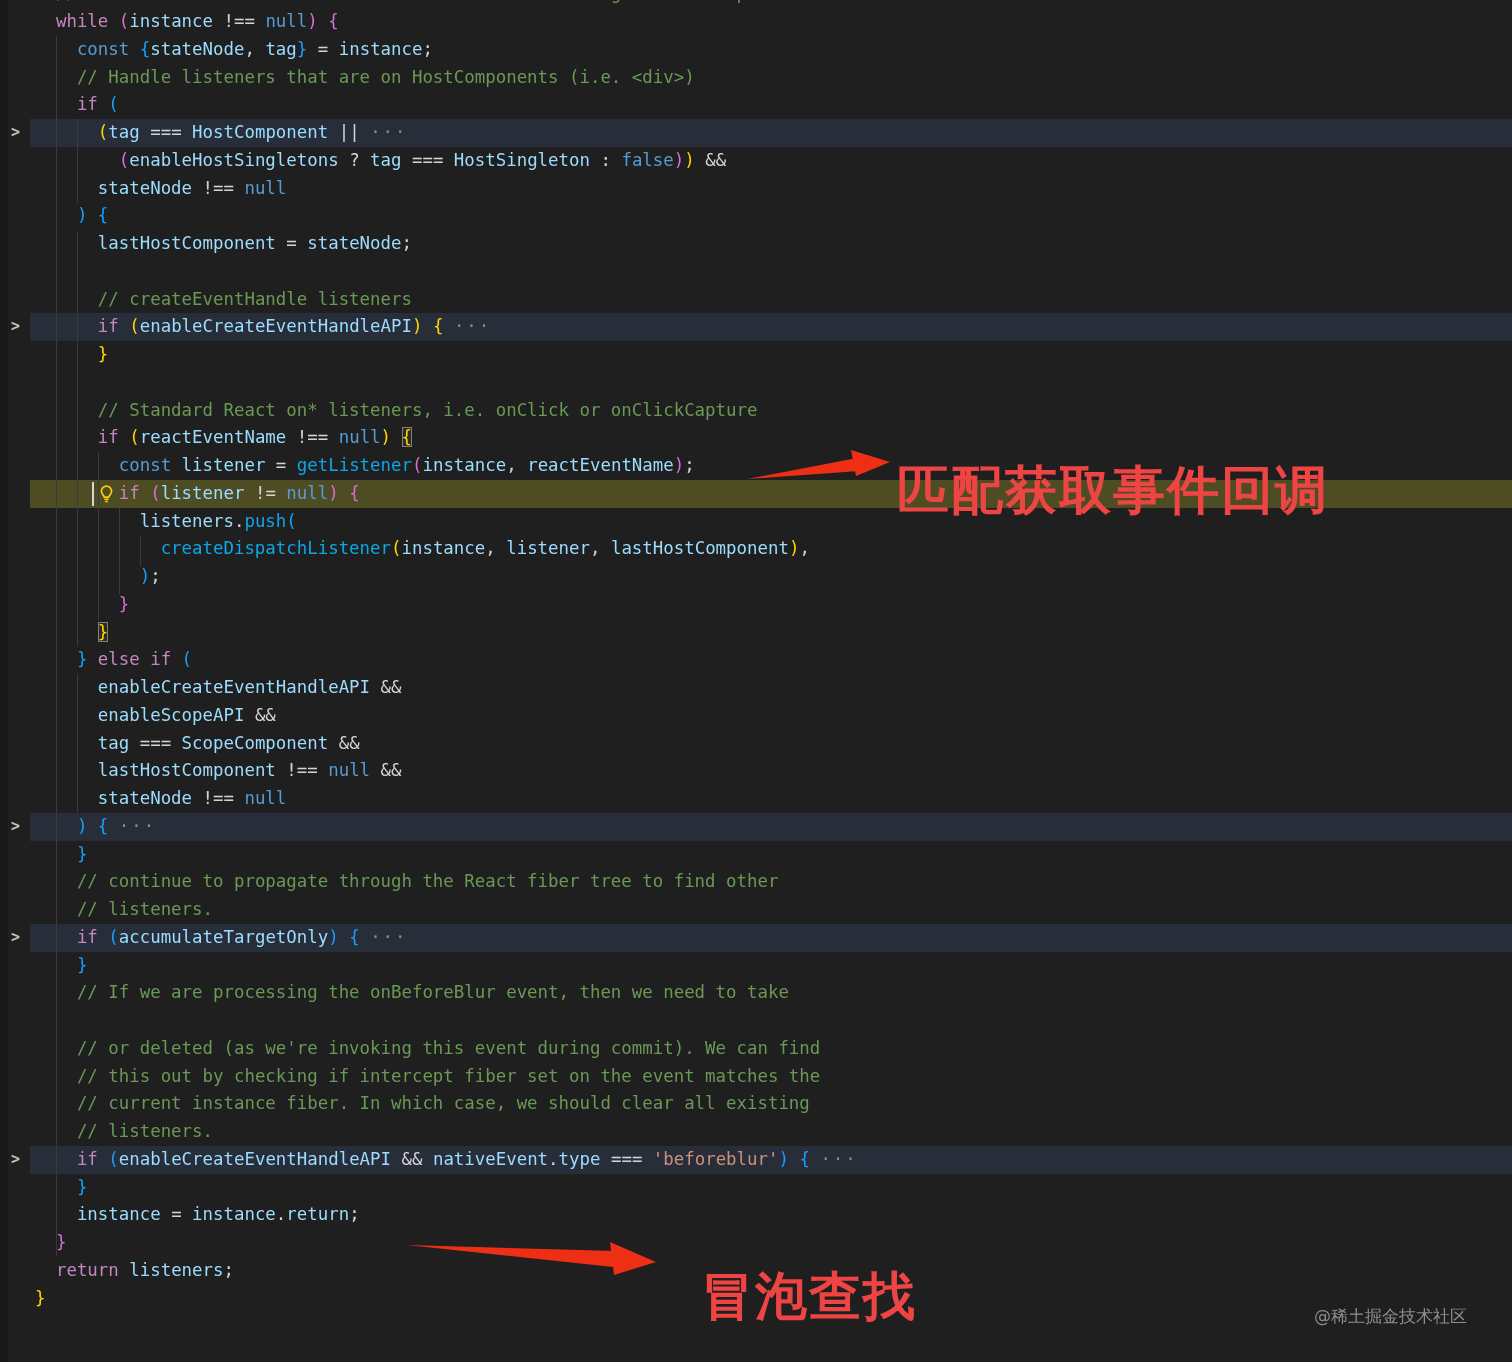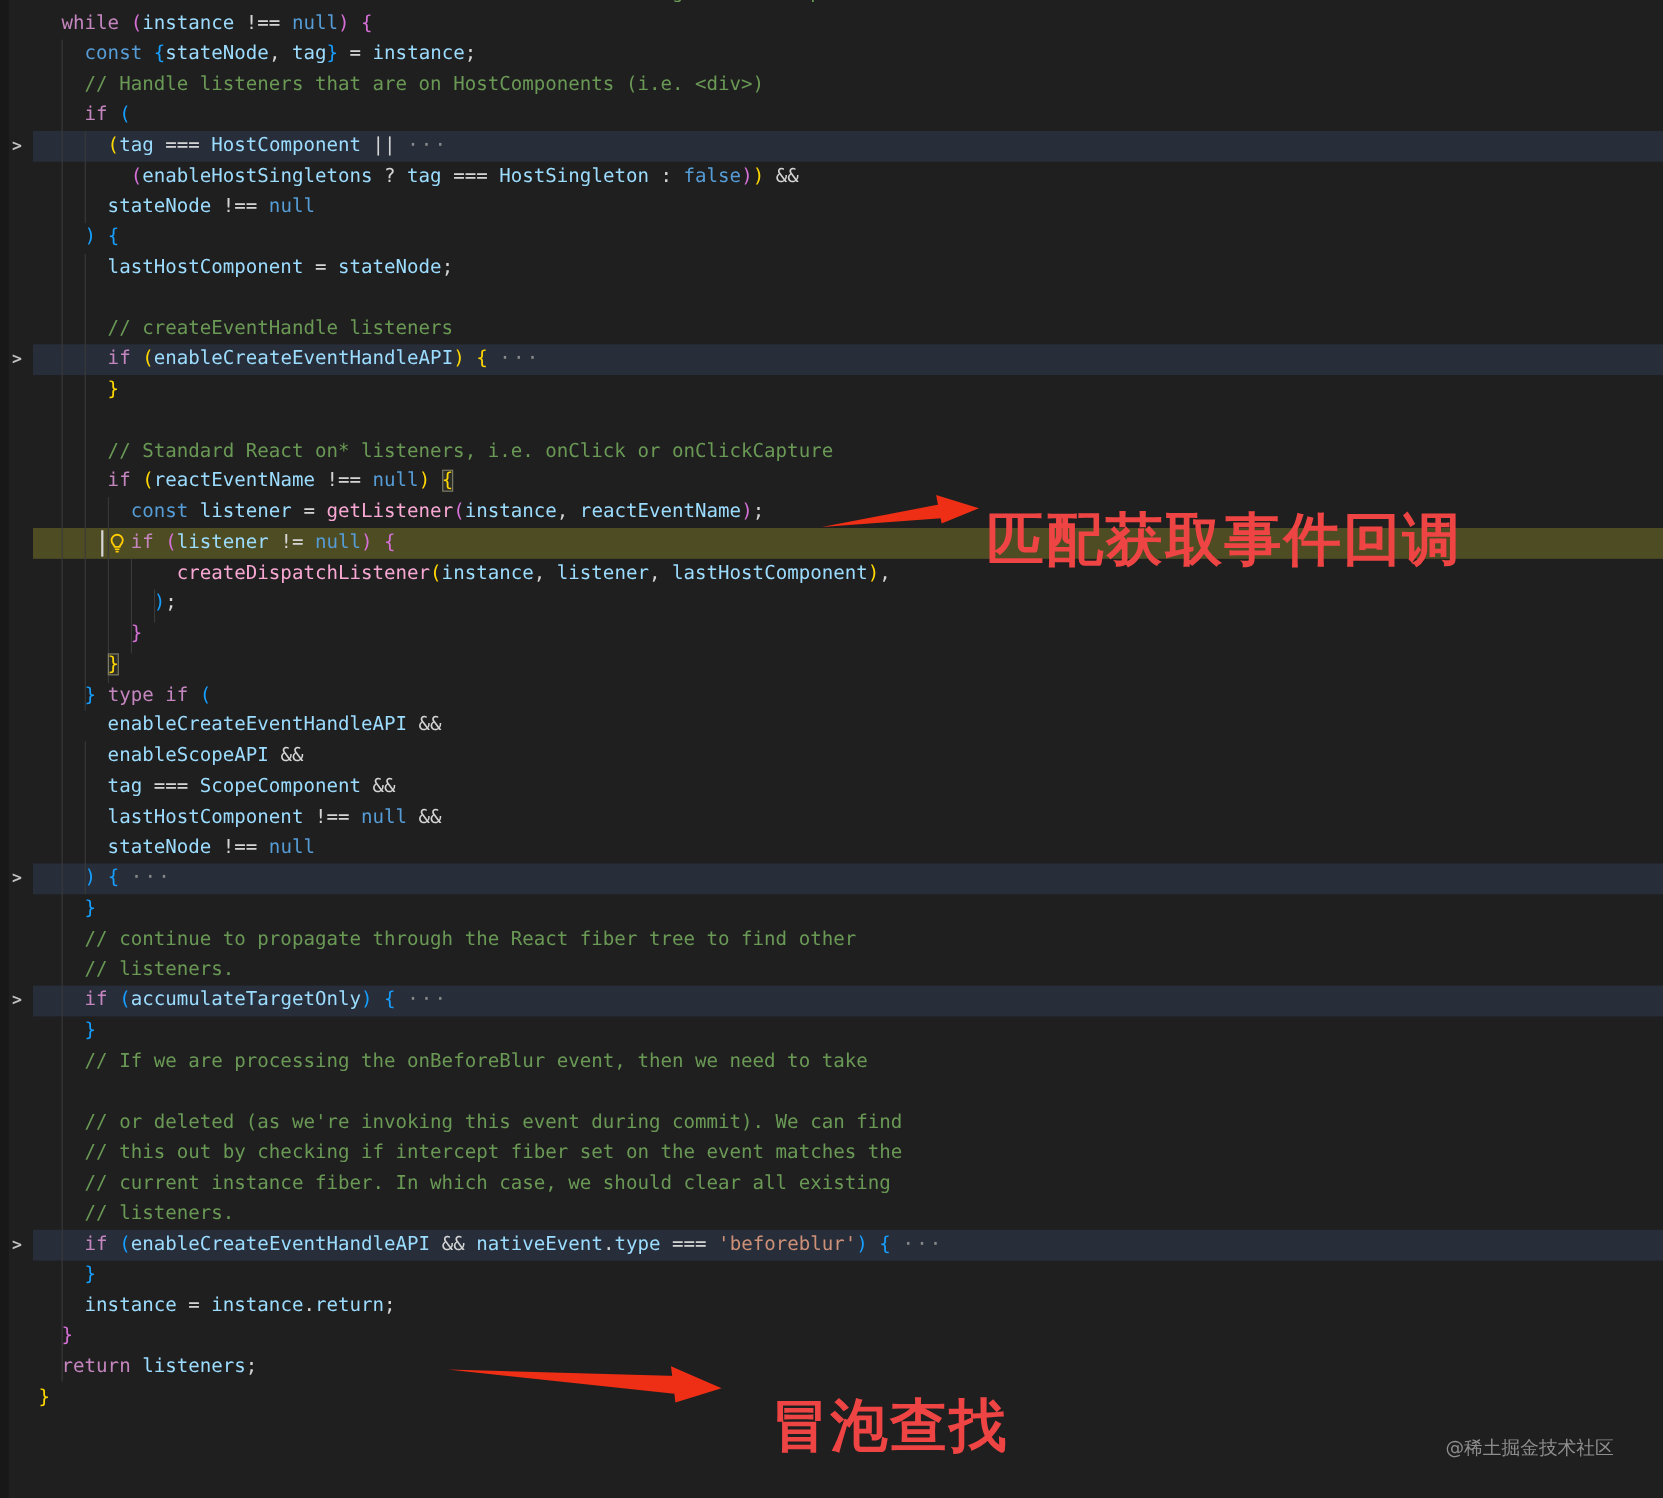--- a/index.html
+++ b/index.html
@@ -7,21 +7,21 @@
   #left-edge{position:absolute;left:0;top:0;width:8px;height:1362px;background:#181818;z-index:4;}
   #editor{position:absolute;left:0;top:-19.75px;right:0;z-index:1;}
   .line{position:relative;height:27.75px;line-height:27.75px;white-space:pre;
         font-family:"DejaVu Sans Mono","Liberation Mono",monospace;font-size:17.4px;color:#d4d4d4;}
   .line .code{display:block;position:relative;z-index:3;margin-left:35px;}
   .band-fold::before,.band-cursor::before{content:"";position:absolute;left:30px;right:0;top:0;bottom:0;}
   .band-fold::before{background:#272e3a;}
   .band-cursor::before{background:#4e4c23;}
   .chevron{position:absolute;left:11px;top:0;z-index:3;color:#c2c2c2;font-size:15px;font-weight:bold;}
   .tk-cm{color:#6a9955}.tk-kw{color:#c586c0}.tk-kb{color:#569cd6}.tk-v{color:#9cdcfe}
-  .tk-fn{color:#f9a8d4}.tk-op{color:#d4d4d4}.tk-s{color:#ce9178}
+  .tk-fn{color:#0ea5e9}.tk-op{color:#d4d4d4}.tk-s{color:#ce9178}
   .tk-b1{color:#ffd700}.tk-b2{color:#d670d6}.tk-b3{color:#179fff}
   .tk-fold{color:#8a8a8a;letter-spacing:2px;}
   .boxed{outline:1px solid #82826a;outline-offset:-1px;background:rgba(130,130,106,.12);}
   .guide{position:absolute;width:1px;background:#3a3a3a;z-index:2;}
   .cursor-bar{position:absolute;left:92px;top:2px;width:2px;height:24px;background:#d7d7d7;z-index:4;}
   .bulb{position:absolute;left:97px;top:3px;z-index:4;}
   #arrows{position:absolute;left:0;top:0;z-index:9;pointer-events:none;}
   .anno{position:absolute;z-index:10;color:#ef4444;font-family:"DejaVu Sans","Liberation Sans",sans-serif;
         font-weight:700;font-size:52px;letter-spacing:2px;white-space:nowrap;}
   #anno-match{left:897px;top:456px;}
@@ -50,25 +50,26 @@
     <div class="line band-fold"><span class="chevron">&gt;</span><span class="code"><span class="tk-ws">      </span><span class="tk-kw">if </span><span class="tk-b1">(</span><span class="tk-v">enableCreateEventHandleAPI</span><span class="tk-b1">) </span><span class="tk-b1">{</span><span class="tk-ws"> </span><span class="tk-fold">···</span></span></div>
     <div class="line"><span class="code"><span class="tk-ws">      </span><span class="tk-b1">}</span></span></div>
     <div class="line"><span class="code"></span></div>
     <div class="line"><span class="code"><span class="tk-ws">      </span><span class="tk-cm">// Standard React on* listeners, i.e. onClick or onClickCapture</span></span></div>
     <div class="line"><span class="code"><span class="tk-ws">      </span><span class="tk-kw">if </span><span class="tk-b1">(</span><span class="tk-v">reactEventName</span><span class="tk-op"> !== </span><span class="tk-kb">null</span><span class="tk-b1">) </span><span class="tk-b1 boxed">{</span></span></div>
     <div class="line"><span class="code"><span class="tk-ws">        </span><span class="tk-kb">const </span><span class="tk-v">listener</span><span class="tk-op"> = </span><span class="tk-fn">getListener</span><span class="tk-b2">(</span><span class="tk-v">instance</span><span class="tk-op">, </span><span class="tk-v">reactEventName</span><span class="tk-b2">)</span><span class="tk-op">;</span></span></div>
     <div class="line band-cursor"><span class="cursor-bar"></span><span class="bulb"><svg width="19" height="21" viewBox="0 0 16 16">
           <path d="M8 1.8a4.3 4.3 0 0 0-4.3 4.3c0 1.7.9 2.6 1.6 3.4.4.5.8 1 .8 1.6h3.8c0-.6.4-1.1.8-1.6.7-.8 1.6-1.7 1.6-3.4A4.3 4.3 0 0 0 8 1.8z" fill="none" stroke="#ffcc02" stroke-width="1.4"></path>
           <path d="M6.2 12.9h3.6M6.8 14.7h2.4" stroke="#ffcc02" stroke-width="1.3" fill="none"></path>
         </svg></span><span class="code"><span class="tk-ws">        </span><span class="tk-kw">if </span><span class="tk-b2">(</span><span class="tk-v">listener</span><span class="tk-op"> != </span><span class="tk-kb">null</span><span class="tk-b2">) </span><span class="tk-b2">{</span></span></div>
+    <div class="line"><span class="code"><span class="tk-ws">          </span><span class="tk-v">listeners</span><span class="tk-op">.</span><span class="tk-fn">push</span><span class="tk-b3">(</span></span></div>
     <div class="line"><span class="code"><span class="tk-ws">            </span><span class="tk-fn">createDispatchListener</span><span class="tk-b1">(</span><span class="tk-v">instance</span><span class="tk-op">, </span><span class="tk-v">listener</span><span class="tk-op">, </span><span class="tk-v">lastHostComponent</span><span class="tk-b1">)</span><span class="tk-op">,</span></span></div>
     <div class="line"><span class="code"><span class="tk-ws">          </span><span class="tk-b3">)</span><span class="tk-op">;</span></span></div>
     <div class="line"><span class="code"><span class="tk-ws">        </span><span class="tk-b2">}</span></span></div>
     <div class="line"><span class="code"><span class="tk-ws">      </span><span class="tk-b1 boxed">}</span></span></div>
-    <div class="line"><span class="code"><span class="tk-ws">    </span><span class="tk-b3">} </span><span class="tk-kw">type if </span><span class="tk-b3">(</span></span></div>
+    <div class="line"><span class="code"><span class="tk-ws">    </span><span class="tk-b3">} </span><span class="tk-kw">else if </span><span class="tk-b3">(</span></span></div>
     <div class="line"><span class="code"><span class="tk-ws">      </span><span class="tk-v">enableCreateEventHandleAPI</span><span class="tk-op"> &amp;&amp;</span></span></div>
     <div class="line"><span class="code"><span class="tk-ws">      </span><span class="tk-v">enableScopeAPI</span><span class="tk-op"> &amp;&amp;</span></span></div>
     <div class="line"><span class="code"><span class="tk-ws">      </span><span class="tk-v">tag</span><span class="tk-op"> === </span><span class="tk-v">ScopeComponent</span><span class="tk-op"> &amp;&amp;</span></span></div>
     <div class="line"><span class="code"><span class="tk-ws">      </span><span class="tk-v">lastHostComponent</span><span class="tk-op"> !== </span><span class="tk-kb">null</span><span class="tk-op"> &amp;&amp;</span></span></div>
     <div class="line"><span class="code"><span class="tk-ws">      </span><span class="tk-v">stateNode</span><span class="tk-op"> !== </span><span class="tk-kb">null</span></span></div>
     <div class="line band-fold"><span class="chevron">&gt;</span><span class="code"><span class="tk-ws">    </span><span class="tk-b3">) </span><span class="tk-b3">{</span><span class="tk-ws"> </span><span class="tk-fold">···</span></span></div>
     <div class="line"><span class="code"><span class="tk-ws">    </span><span class="tk-b3">}</span></span></div>
     <div class="line"><span class="code"><span class="tk-ws">    </span><span class="tk-cm">// continue to propagate through the React fiber tree to find other</span></span></div>
     <div class="line"><span class="code"><span class="tk-ws">    </span><span class="tk-cm">// listeners.</span></span></div>
     <div class="line band-fold"><span class="chevron">&gt;</span><span class="code"><span class="tk-ws">    </span><span class="tk-kw">if </span><span class="tk-b3">(</span><span class="tk-v">accumulateTargetOnly</span><span class="tk-b3">) </span><span class="tk-b3">{</span><span class="tk-ws"> </span><span class="tk-fold">···</span></span></div>

